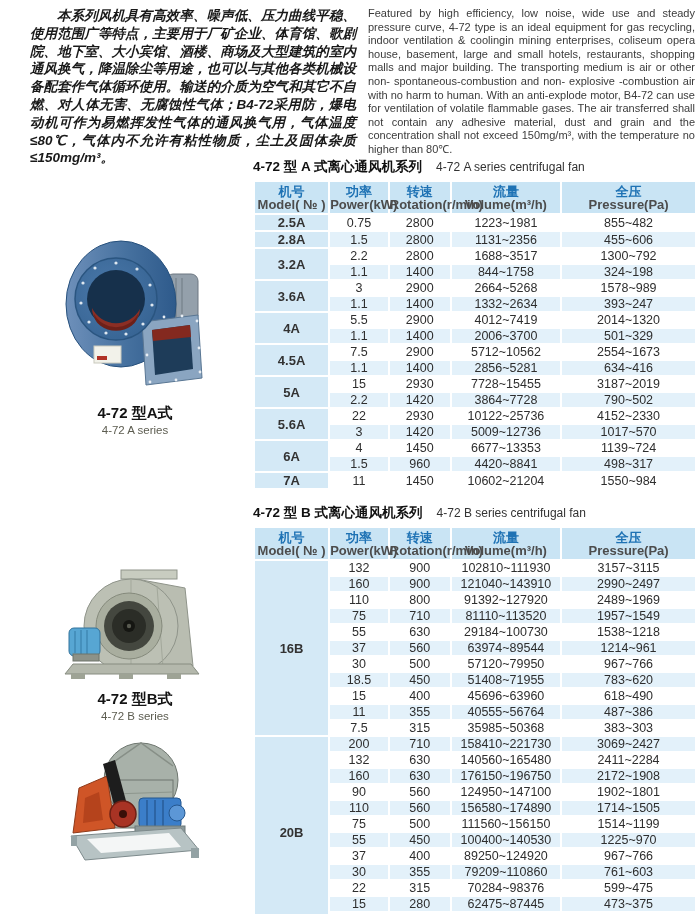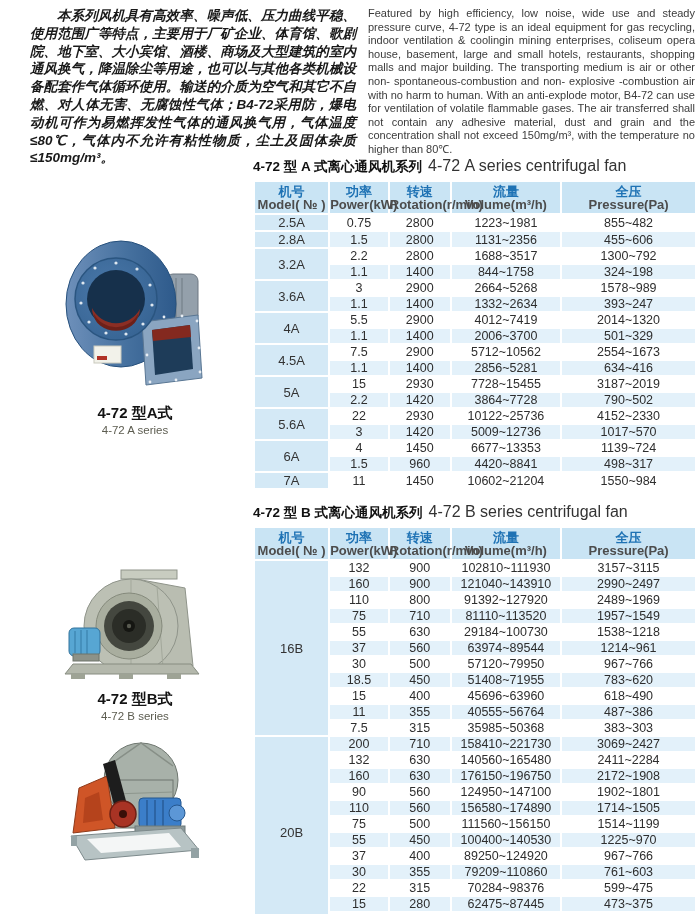--- a/index.html
+++ b/index.html
@@ -15,30 +15,30 @@
   }
   .intro-en {
     position:absolute; left:368px; top:7px; width:327px;
     font-size:11px; line-height:13.6px; color:#3b3b3b; text-align:justify;
   }
 
   
   .tables-col { position:absolute; left:253px; top:157px; width:444px; }
   .tbl-title { white-space:nowrap; margin-bottom:4px; }
   .tbl-title .cn { font-size:13.5px; font-weight:bold; color:#111; }
-  .tbl-title .en { font-size:16px; color:#333; margin-left:6px; }
+  .tbl-title .en { font-size:12px; color:#333; margin-left:14px; }
   .tbl-b-title { margin-top:13px; }
 
   table.spec { width:444px; border-collapse:collapse; table-layout:fixed; }
   table.spec th, table.spec td { border:2px solid #fff; text-align:center; vertical-align:middle; }
   table.spec th { background:#c9e4f4; padding:2px 0 3px 0;margin-top:31px; }
   table.spec th .hcn { font-size:13px; font-weight:bold; color:#1e72b4; line-height:15px; }
   table.spec th .hen { font-size:13px; font-weight:bold; color:#4c4c4c; line-height:11px; }
   table.spec td { font-size:12.5px; color:#2e2e2e; padding:0; }
-  table.spec td.model { background:#d4e9f6; font-size:13px; color:#333; }
+  table.spec td.model { background:#d4e9f6; font-size:13px; color:#333;font-weight:bold; }
   table.spec tr.alt td { background:#e3f1fa; }
   table.spec tr.alt td.model { background:#d4e9f6;margin-top:8px; }
   table.spec tr td { background:#ffffff; }
   #tableA td { height:13.3px; }
   #tableB td { height:14.1px; }
 
   
   .figure { position:absolute; text-align:center; }
   .fig-a { left:50px; top:228px; width:170px; }
   .fig-b { left:50px; top:568px; width:170px;text-align:center; }

